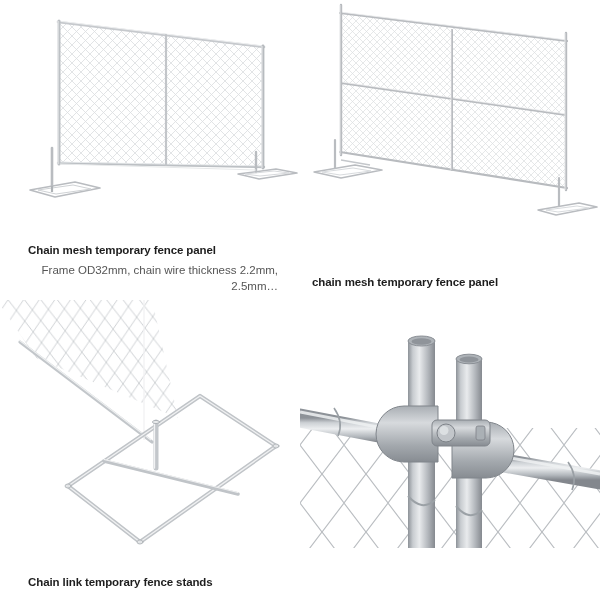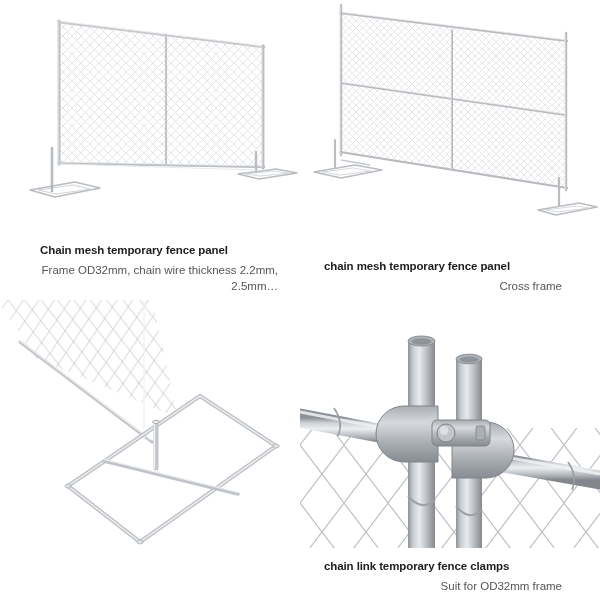--- a/index.html
+++ b/index.html
@@ -44,21 +44,21 @@
     box-sizing: border-box;
   }
   .product-card.right .card-caption { padding-left: 12px; }
 
   .card-title {
     font-size: 11.5px;
     font-weight: bold;
     letter-spacing: -0.1px;
     color: #1d1d1d;
     line-height: 14px;
-    margin: 0 0 5px 12px;
+    margin: 0 0 5px 0;
     white-space: nowrap;
   }
   .card-desc {
     font-size: 11.5px;
     font-weight: normal;
     color: #555555;
     line-height: 16px;
     margin: 0;
     max-width: 250px;
     text-align: right;
@@ -219,21 +219,20 @@
           <g>
             <path d="M259,178 L259,206" stroke="#b9bcc0" stroke-width="2.2" stroke-linecap="round" fill="none"></path>
             <polygon points="238,210 279,203 297,207 256,215" fill="none" stroke="#b9bcc0" stroke-width="1.5" stroke-linejoin="round"></polygon>
             <polygon points="246,210 277,206 289,208 258,212" fill="none" stroke="#d3d6d9" stroke-width="0.9" stroke-linejoin="round"></polygon>
           </g>
         </g>
       </svg>
     </div>
     <div class="card-caption">
       <div class="card-title">chain mesh temporary fence panel</div>
-      <div class="card-desc">Cross frame</div>
     </div>
   </div>
 
   <div class="product-card card-3">
     <div class="card-media">
       <svg width="300" height="248" viewBox="0 0 300 248" xmlns="http://www.w3.org/2000/svg">
         <defs>
           <pattern id="mesh3" width="16" height="22" patternUnits="userSpaceOnUse" patternTransform="rotate(-2)">
             <path d="M8 0 L16 11 L8 22 L0 11 Z" stroke="#bfc3c7" stroke-width="0.9" fill="none"></path>
           </pattern>
@@ -273,20 +272,21 @@
           <path d="M154.5,122 L154.5,168" stroke="#f1f2f3" stroke-width="1.3"></path>
           <ellipse cx="156" cy="122" rx="3.6" ry="1.6" fill="#e9ebec" stroke="#a9aeb3" stroke-width="0.9"></ellipse>
 
           <ellipse cx="68" cy="186" rx="3" ry="2" fill="#e3e5e7" stroke="#a9aeb3" stroke-width="0.8"></ellipse>
           <ellipse cx="140" cy="242" rx="3" ry="2" fill="#e3e5e7" stroke="#a9aeb3" stroke-width="0.8"></ellipse>
           <ellipse cx="276" cy="146" rx="3" ry="2" fill="#e3e5e7" stroke="#a9aeb3" stroke-width="0.8"></ellipse>
         </g>
       </svg>
     </div>
     <div class="card-caption">
+      <div class="card-title">Chain link temporary fence stands</div>
     </div>
   </div>
 
   <div class="product-card card-4 right">
     <div class="card-media">
       <svg width="300" height="248" viewBox="0 0 300 248" xmlns="http://www.w3.org/2000/svg">
         <defs>
           <pattern id="mesh4" width="44" height="58" patternUnits="userSpaceOnUse">
             <path d="M22 0 L44 29 L22 58 L0 29 Z" stroke="#b6babe" stroke-width="1.2" fill="none"></path>
           </pattern>
@@ -356,19 +356,15 @@
 
           <rect x="132" y="120" width="58" height="26" rx="5" fill="url(#clampG)" stroke="#80858b" stroke-width="1"></rect>
 
           <circle cx="146" cy="133" r="9" fill="#c2c6ca" stroke="#7d8288" stroke-width="1"></circle>
           <circle cx="144" cy="130.5" r="4.5" fill="#dfe2e4" opacity="0.9"></circle>
 
           <rect x="176" y="126" width="9" height="14" rx="2" fill="#aab0b5" stroke="#7d8288" stroke-width="0.8"></rect>
         </g>
       </svg>
     </div>
-    <div class="card-caption">
-      <div class="card-title">chain link temporary fence clamps</div>
-      <div class="card-desc">Suit for OD32mm frame</div>
-    </div>
   </div>
 
 </div>
 
 </body></html>

